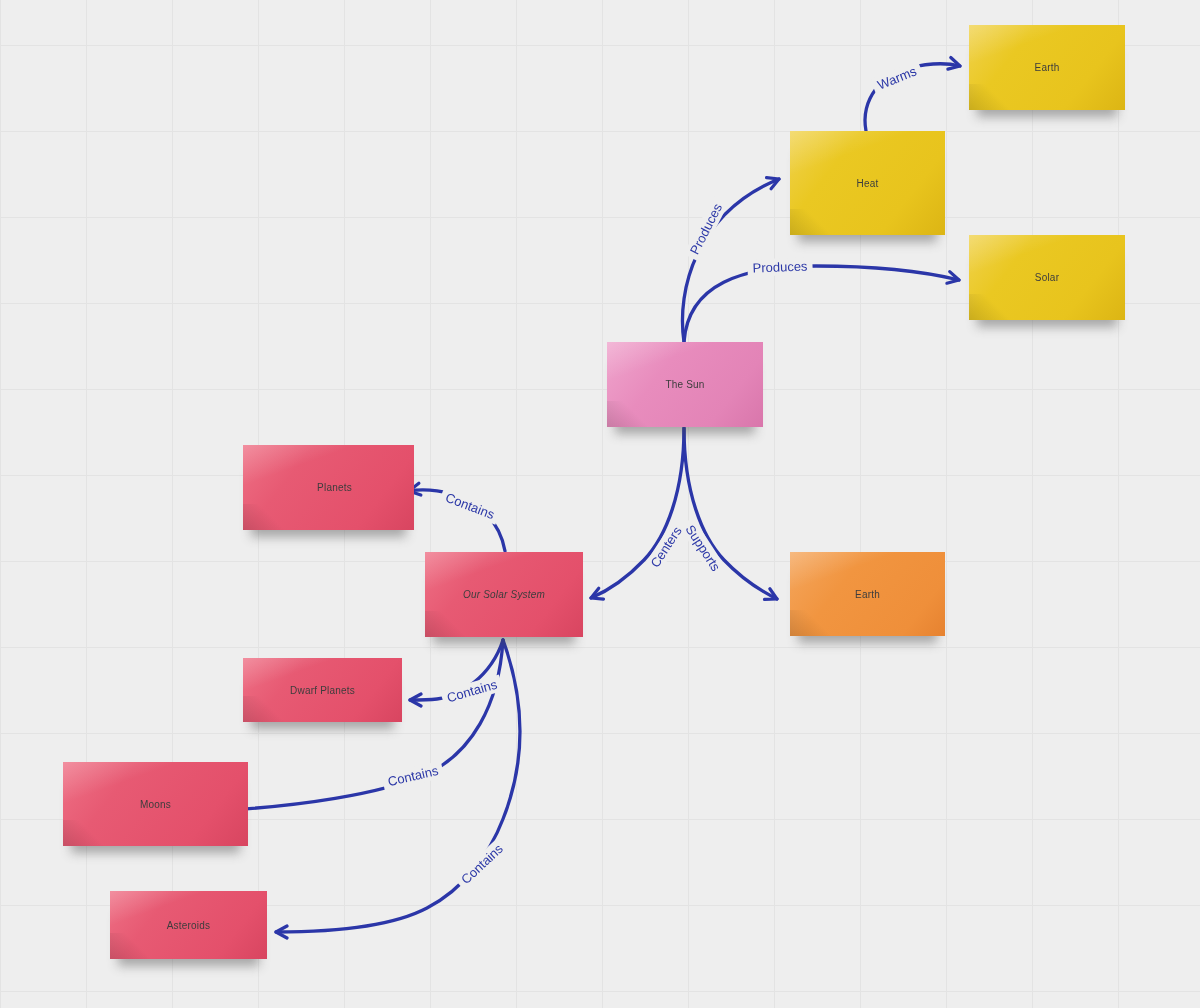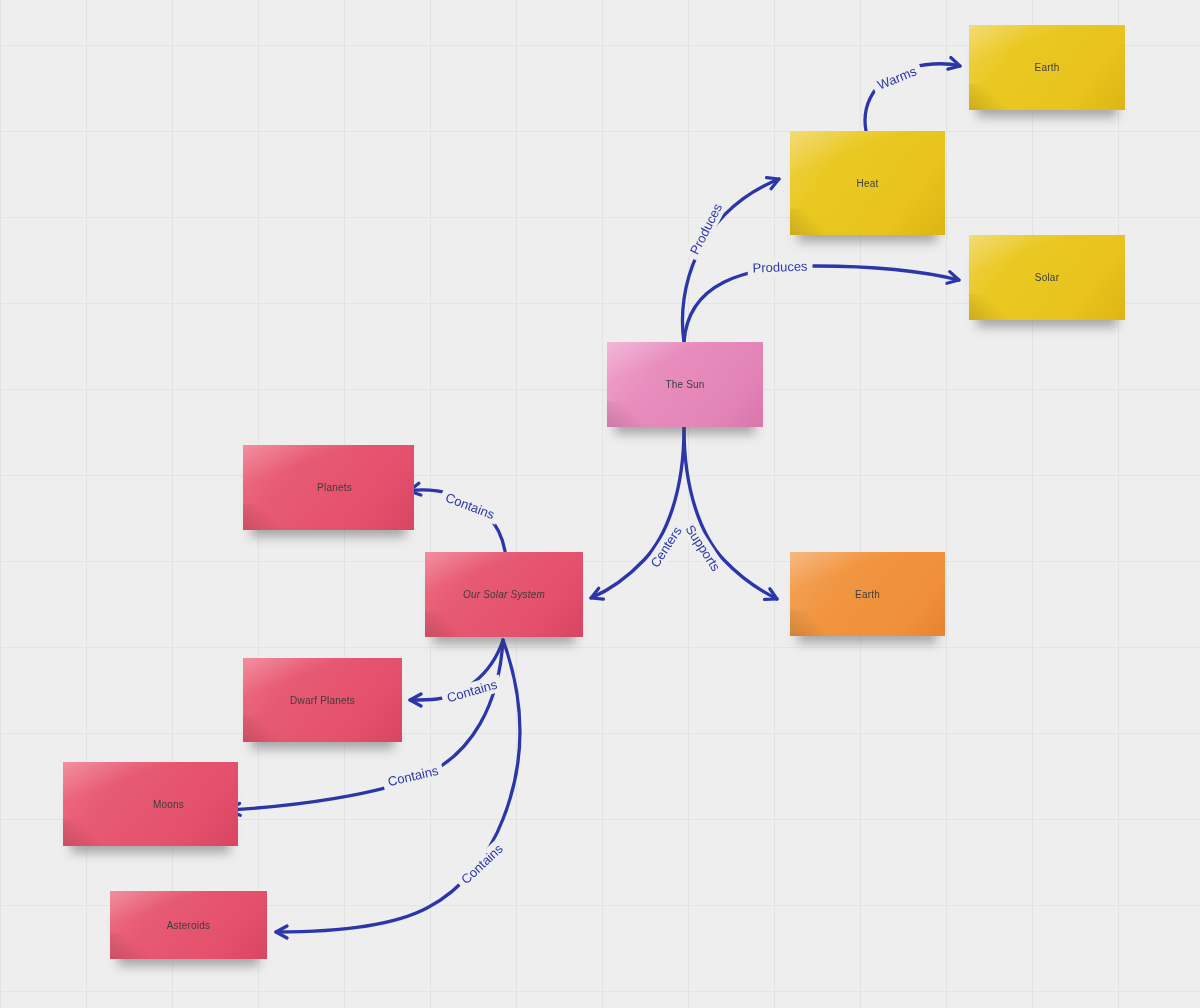--- a/index.html
+++ b/index.html
@@ -89,23 +89,23 @@
       </div>
       <div class="sticky sticky--red" style="left: 243px; top: 445px; width: 159px; height: 85px; padding-left: 12px;">
         <span class="note-text">Planets</span>
       </div>
       <div class="sticky sticky--red" style="left: 425px; top: 552px; width: 158px; height: 85px; font-style: italic;">
         <span class="note-text">Our Solar System</span>
       </div>
       <div class="sticky sticky--orange" style="left: 790px; top: 552px; width: 155px; height: 84px;">
         <span class="note-text">Earth</span>
       </div>
-      <div class="sticky sticky--red" style="left: 243px; top: 658px; width: 159px; height: 84px;">
+      <div class="sticky sticky--red" style="left: 243px; top: 658px; width: 159px; height: 64px;">
         <span class="note-text">Dwarf Planets</span>
       </div>
-      <div class="sticky sticky--red" style="left: 63px; top: 762px; width: 139px; height: 84px; padding-left: 36px;">
+      <div class="sticky sticky--red" style="left: 63px; top: 762px; width: 185px; height: 84px;">
         <span class="note-text">Moons</span>
       </div>
       <div class="sticky sticky--red" style="left: 110px; top: 891px; width: 157px; height: 68px;">
         <span class="note-text">Asteroids</span>
       </div>
     </div>
 </div>
 
 </body></html>

